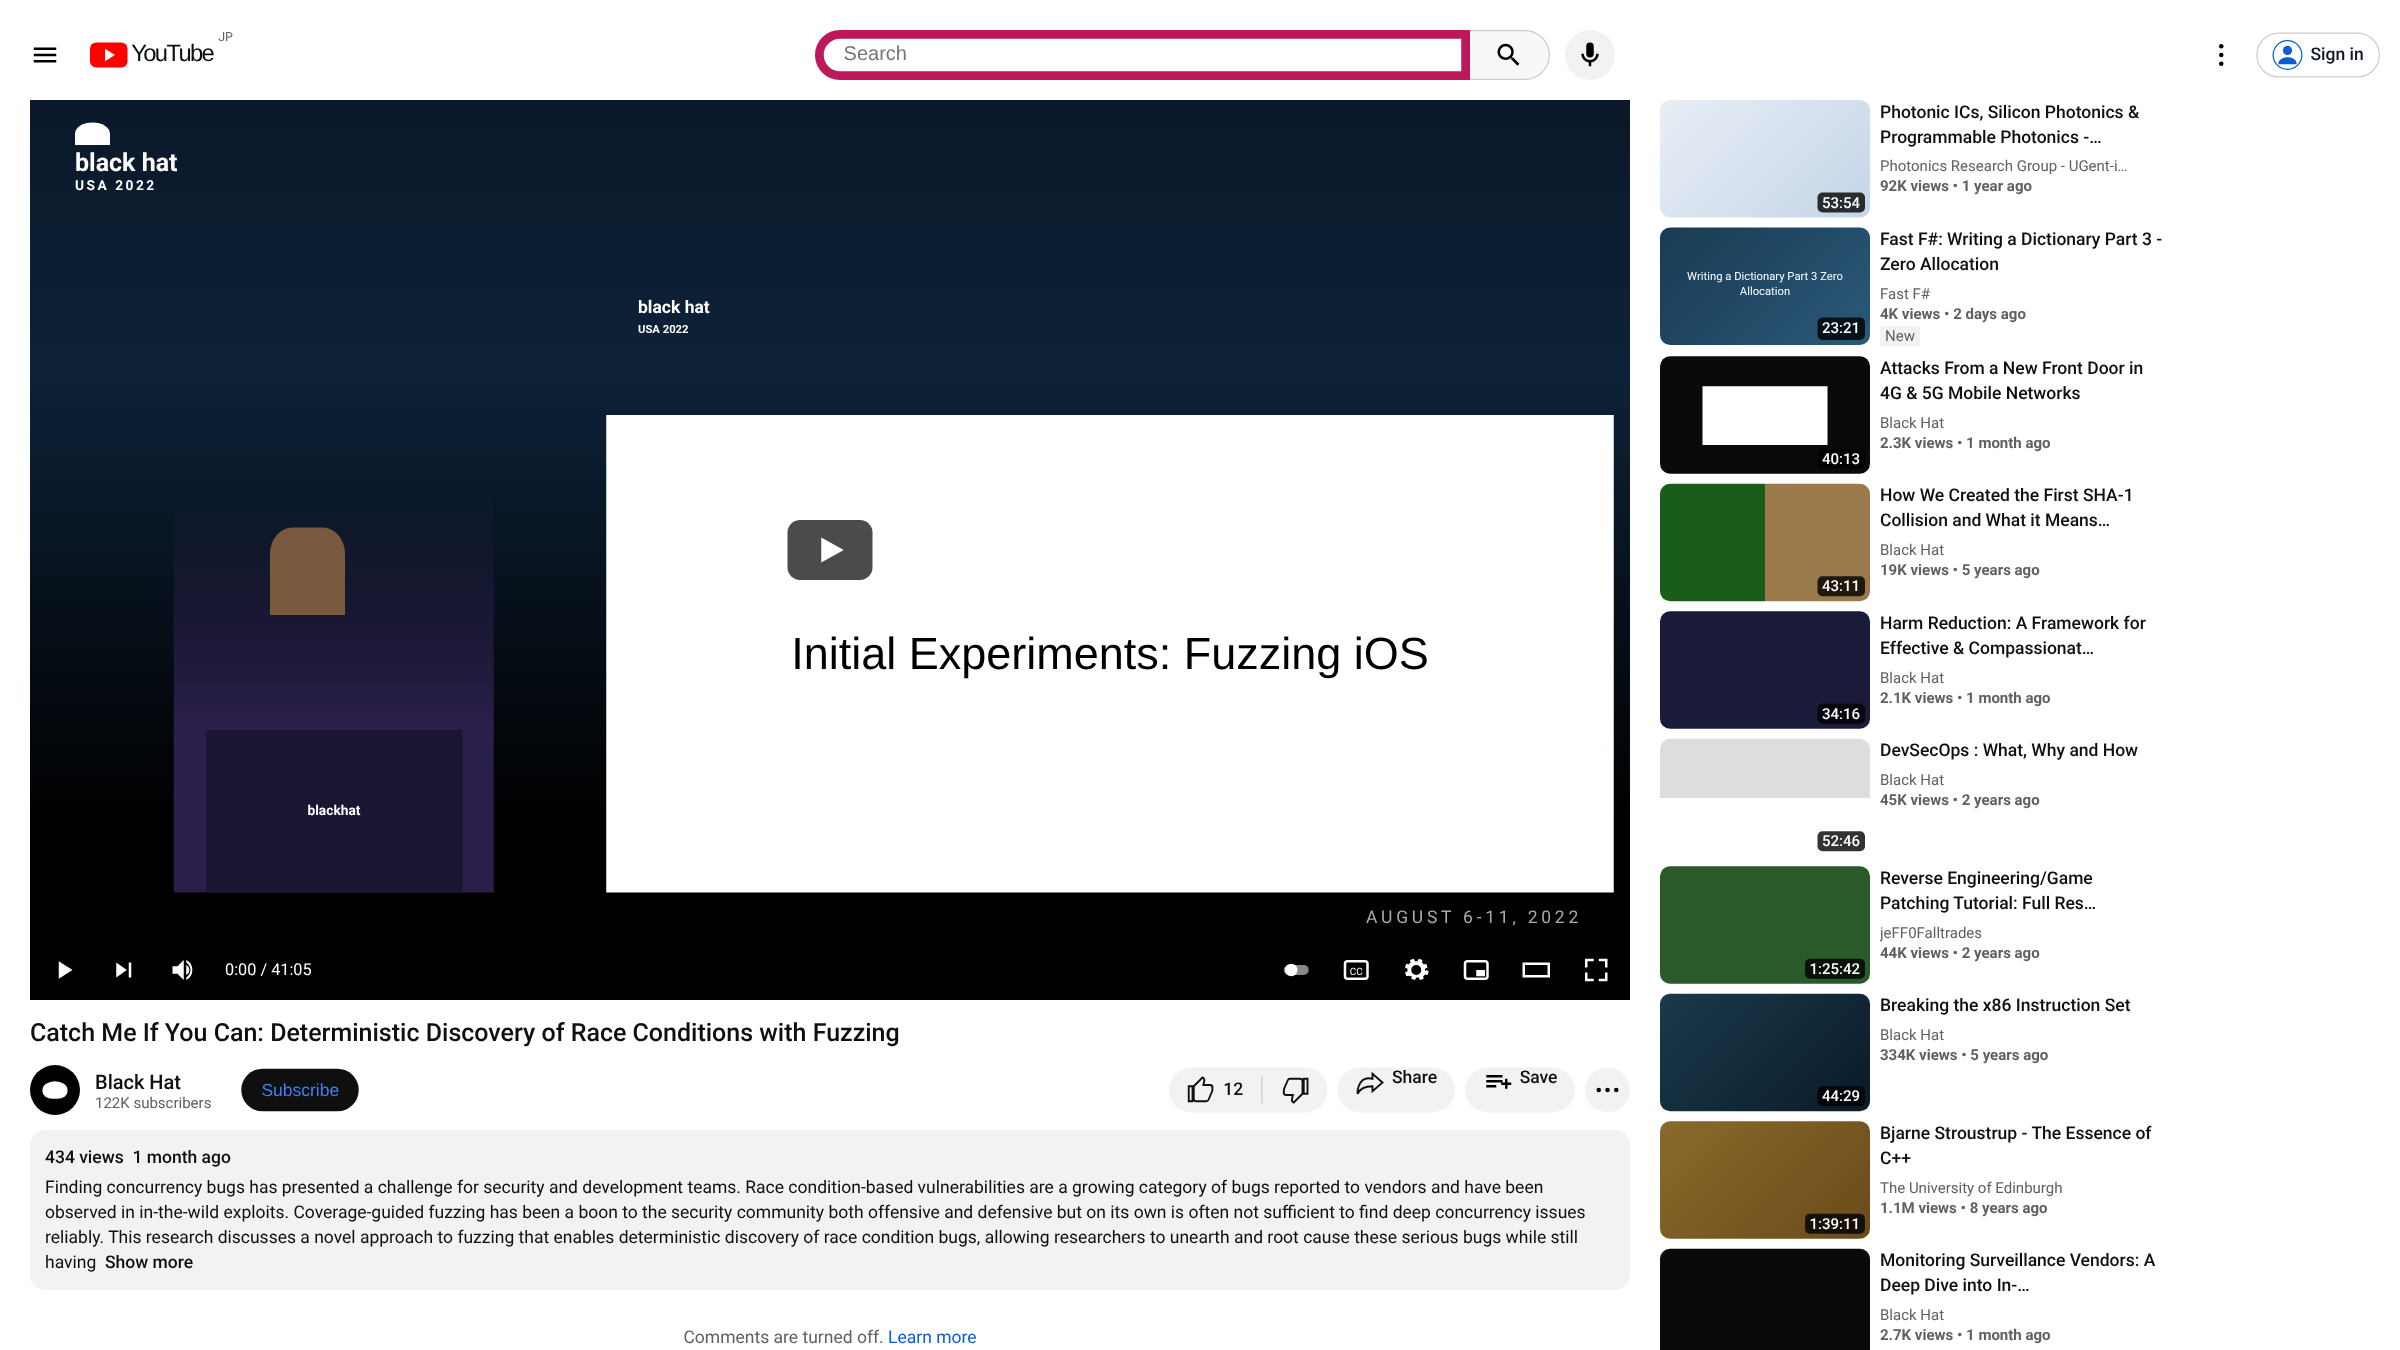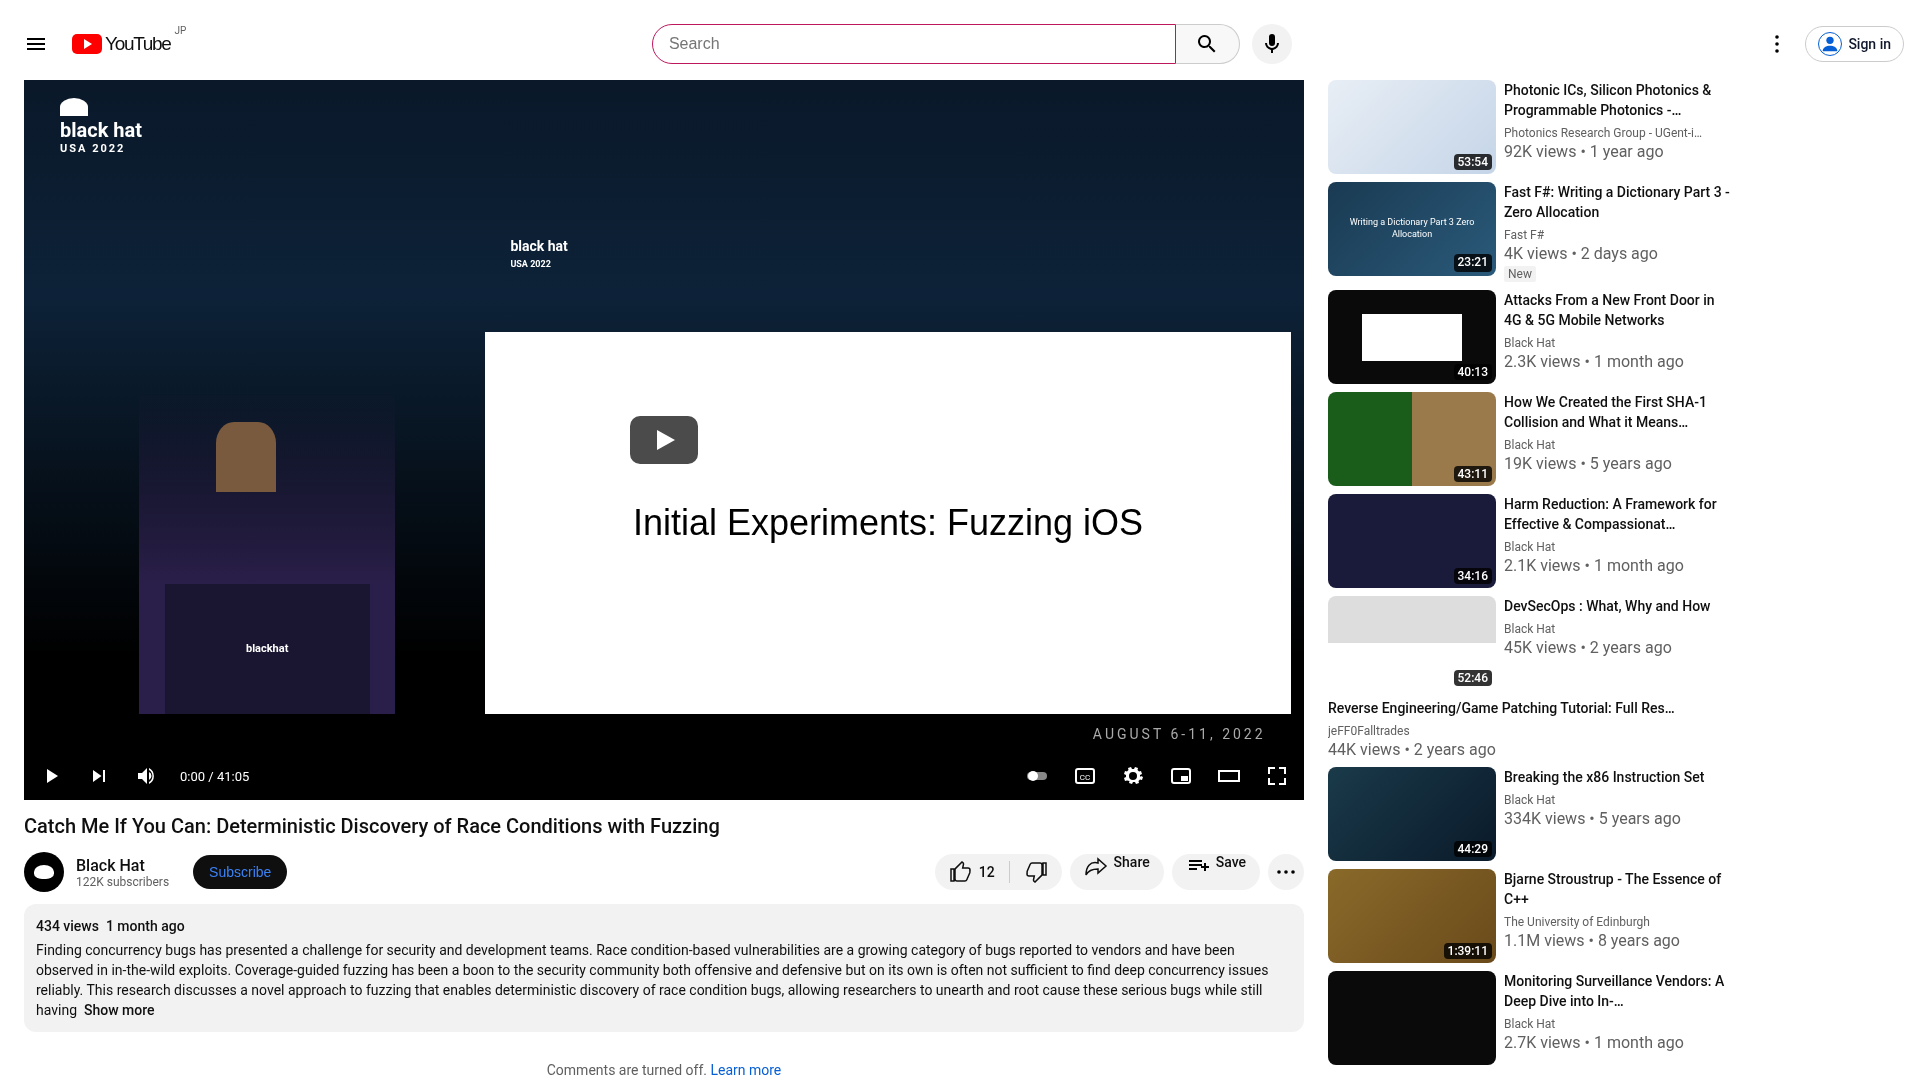--- a/index.html
+++ b/index.html
@@ -9,21 +9,21 @@
 .hamburger { width: 40px; height: 40px; display: flex; align-items: center; justify-content: center; border-radius: 50%; cursor: pointer; }
 .hamburger svg { width: 24px; height: 24px; }
 .logo-wrap { display: flex; align-items: flex-start; cursor: pointer; }
 .logo { display: flex; align-items: center; gap: 1px; }
 .yt-icon { width: 30px; height: 20px; background: #ff0000; border-radius: 5px; display: flex; align-items: center; justify-content: center; }
 .yt-icon::after { content: ''; border-left: 8px solid #fff; border-top: 5px solid transparent; border-bottom: 5px solid transparent; margin-left: 2px; }
 .yt-text { font-size: 19px; font-weight: 500; letter-spacing: -1.3px; margin-left: 2px; font-family: Arial; }
 .country { font-size: 10px; color: #606060; margin-left: 4px; margin-top: -8px; }
 .header-center { display: flex; align-items: center; flex: 0 1 640px; max-width: 640px; }
 .search-box { display: flex; flex: 1; }
-.search-input { flex: 1; height: 40px; border: 1px solid #be185d; border-radius: 40px 0 0 40px; padding: 0 16px; font-size: 16px; outline: none; }
+.search-input { flex: 1; height: 40px; border: 7px solid #be185d; border-radius: 40px 0 0 40px; padding: 0 16px; font-size: 16px; outline: none; }
 .search-btn { width: 64px; height: 40px; border: 1px solid #ccc; border-left: none; border-radius: 0 40px 40px 0; background: #f8f8f8; cursor: pointer; display: flex; align-items: center; justify-content: center; }
 .mic-btn { width: 40px; height: 40px; margin-left: 12px; border-radius: 50%; background: #f2f2f2; display: flex; align-items: center; justify-content: center; cursor: pointer; }
 .header-right { display: flex; align-items: center; gap: 8px; }
 .settings-btn { width: 40px; height: 40px; display: flex; align-items: center; justify-content: center; cursor: pointer; border-radius: 50%; }
 .signin-btn { display: flex; align-items: center; gap: 6px; border: 1px solid #ccc; border-radius: 18px; padding: 5px 12px; color: #0f172a; cursor: pointer; font-size: 14px; font-weight: 500; }
 .signin-icon { width: 24px; height: 24px; border: 1px solid #065fd4; border-radius: 50%; display: flex; align-items: center; justify-content: center; }
 .content { margin-top: 56px; padding: 24px; display: flex; gap: 24px; }
 .main-col { flex: 1; max-width: 1280px; }
 .player { width: 100%; aspect-ratio: 16/9; background: #000; position: relative; overflow: hidden; }
 .player-frame { position: absolute; inset: 0; background: linear-gradient(180deg, #0a1829 0%, #0d2238 30%, #000 80%); }
@@ -65,21 +65,21 @@
 .show-more { font-weight: 500; cursor: pointer; }
 .comments { margin-top: 30px; font-size: 14px; color: #606060; text-align: center; }
 .comments a { color: #065fd4; text-decoration: none; }
 .sidebar { width: 402px; flex-shrink: 0; }
 .rec-item { display: flex; gap: 8px; margin-bottom: 8px; cursor: pointer; }
 .rec-thumb { width: 168px; height: 94px; background: #333; border-radius: 8px; position: relative; flex-shrink: 0; overflow: hidden; }
 .rec-duration { position: absolute; bottom: 4px; right: 4px; background: rgba(0,0,0,0.8); color: #fff; font-size: 12px; padding: 1px 4px; border-radius: 4px; font-weight: 500; }
 .rec-info { flex: 1; min-width: 0; }
 .rec-title { font-size: 14px; font-weight: 500; line-height: 20px; max-height: 40px; overflow: hidden; margin-bottom: 4px; }
 .rec-channel { font-size: 12px; color: #606060; line-height: 18px; overflow: hidden; text-overflow: ellipsis; white-space: nowrap; }
-.rec-meta { font-size: 16px; color: #606060; }
+.rec-meta { font-size: 12px; color: #606060; font-weight: bold; }
 .rec-meta span::before { content: ' • '; }
 .rec-meta span:first-child::before { content: ''; }
 .new-badge { display: inline-block; background: #f2f2f2; color: #606060; font-size: 12px; padding: 1px 4px; border-radius: 2px; margin-top: 2px; }
 .thumb-bg1 { background: linear-gradient(135deg, #e8eef5, #c5d5e8); }
 .thumb-bg2 { background: linear-gradient(135deg, #1a3a52, #2a5a7a); display:flex;align-items:center;justify-content:center;color:#fff;font-size:9px;text-align:center;padding:8px;line-height:1.3; }
 .thumb-bg3 { background: #0a0a0a; display:flex;align-items:center;justify-content:center; }
 .thumb-bg3::after{content:'';width:60%;height:50%;background:#fff;}
 .thumb-bg4 { background: linear-gradient(90deg, #1a5c1a 50%, #9a7a4a 50%); }
 .thumb-bg5 { background: #1a1a3a; }
 .thumb-bg6 { background: linear-gradient(180deg,#ddd 50%,#fff 50%); }
@@ -336,20 +336,23 @@
         <div class="rec-thumb thumb-bg6">
           <div class="rec-duration">52:46</div>
         </div>
         <div class="rec-info">
           <div class="rec-title">DevSecOps : What, Why and How</div>
           <div class="rec-channel">Black Hat</div>
           <div class="rec-meta"><span>45K views</span><span>2 years ago</span></div>
         </div>
       </div>
       <div class="rec-item">
+        <div class="rec-thumb thumb-bg7">
+          <div class="rec-duration">1:25:42</div>
+        </div>
         <div class="rec-info">
           <div class="rec-title">Reverse Engineering/Game Patching Tutorial: Full Res…</div>
           <div class="rec-channel">jeFF0Falltrades</div>
           <div class="rec-meta"><span>44K views</span><span>2 years ago</span></div>
         </div>
       </div>
       <div class="rec-item">
         <div class="rec-thumb thumb-bg8">
           <div class="rec-duration">44:29</div>
         </div>

